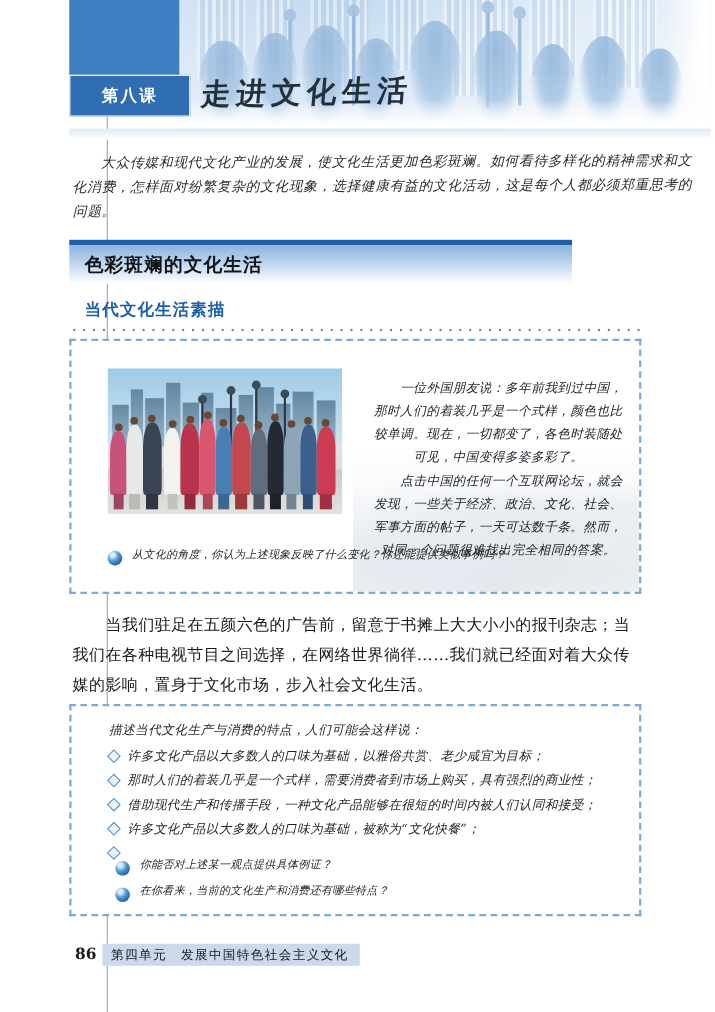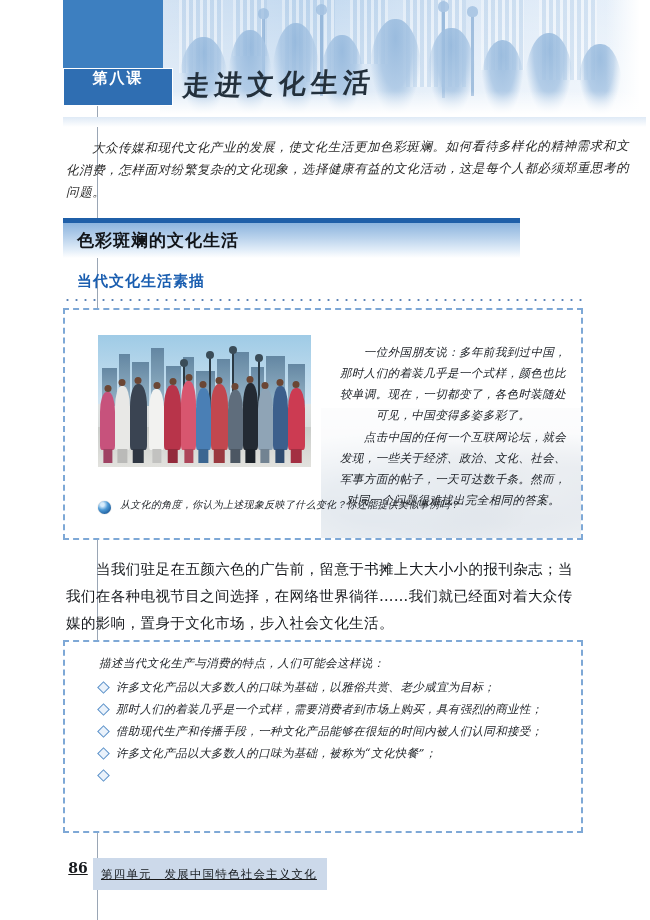--- a/index.html
+++ b/index.html
@@ -104,20 +104,21 @@
   .lesson-tab {
     position: absolute;
     left: 0;
     top: 68px;
     width: 110px;
     height: 38px;
     background: #2f6eb2;
     border: 1px solid #ffffff;
     box-sizing: border-box;
     display: flex;
+    align-items: center;
     justify-content: center;
   }
   .lesson-tab span {
     color: #ffffff;
     font-size: 15px;
     font-weight: bold;
     letter-spacing: 2px;
     font-family: "DejaVu Serif", "Liberation Serif", serif;
   }
   .banner-title {
@@ -423,38 +424,37 @@
   .b2-q .qrow { margin-bottom: 6px; }
 
   
   .footer {
     position: absolute;
     left: 63px;
     top: 858px;
     display: flex;
     align-items: stretch;
     height: 20px;
-    text-decoration: underline;
   }
   .pagenum {
     width: 30px;
     font-size: 14px;
     font-weight: bold;
     color: #16191d;
     display: flex;
     align-items: center;
     justify-content: center;
     font-family: "DejaVu Serif", "Liberation Serif", serif;
   }
   .footer-band {
     background: #ccd9ea;
     display: flex;
     align-items: center;
     padding: 0 10px 0 8px;
-    height: 32px;
+    height: 20px;
   }
   .footer-band span {
     font-size: 11.5px;
     color: #14181c;
     letter-spacing: 1.2px;
   }
 </style>
 </head>
 <body>
 
@@ -633,20 +633,30 @@
       </div>
       <div class="li">
         <span class="dia"></span>
         <span>许多文化产品以大多数人的口味为基础，被称为“文化快餐”；</span>
       </div>
       <div class="li">
         <span class="dia"></span>
       </div>
     </div>
 
+    <div class="b2-q">
+      <div class="qrow">
+        <span class="qbullet"></span>
+        <span>你能否对上述某一观点提供具体例证？</span>
+      </div>
+      <div class="qrow">
+        <span class="qbullet"></span>
+        <span>在你看来，当前的文化生产和消费还有哪些特点？</span>
+      </div>
+    </div>
   </div>
 
   <div class="footer">
     <div class="pagenum">86</div>
     <div class="footer-band">
       <span>第四单元　发展中国特色社会主义文化</span>
     </div>
   </div>
 
 </div>

